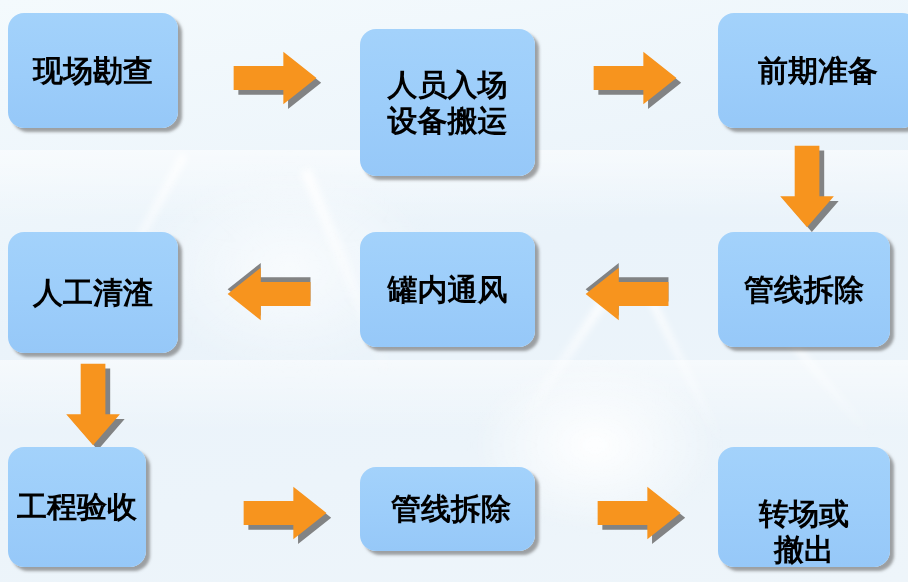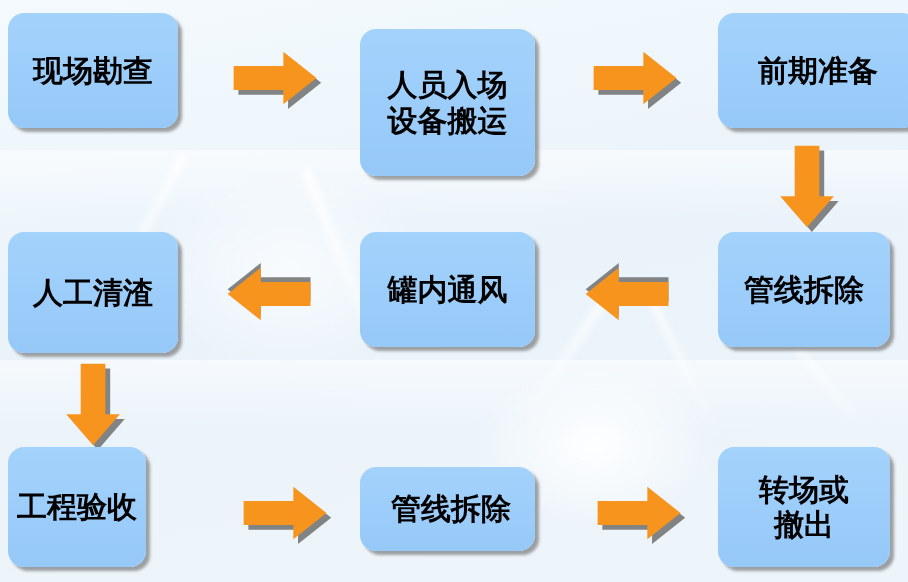--- a/index.html
+++ b/index.html
@@ -180,19 +180,19 @@
       </div>
       <div class="node" style="left: 718px; top: 232px; width: 172px; height: 115px;">
         <div class="node-label">管线拆除</div>
       </div>
       <div class="node" style="left: 8px; top: 447px; width: 138px; height: 120px;">
         <div class="node-label">工程验收</div>
       </div>
       <div class="node" style="left: 360px; top: 467px; width: 175px; height: 84px; padding-left: 7px;">
         <div class="node-label">管线拆除</div>
       </div>
-      <div class="node" style="left: 718px; top: 447px; width: 172px; height: 120px;">
+      <div class="node" style="left: 718px; top: 447px; width: 172px; height: 120px; align-items: flex-end;">
         <div class="node-label">转场或
 撤出</div>
       </div>
     </div>
 
 </div>
 
 </body></html>

